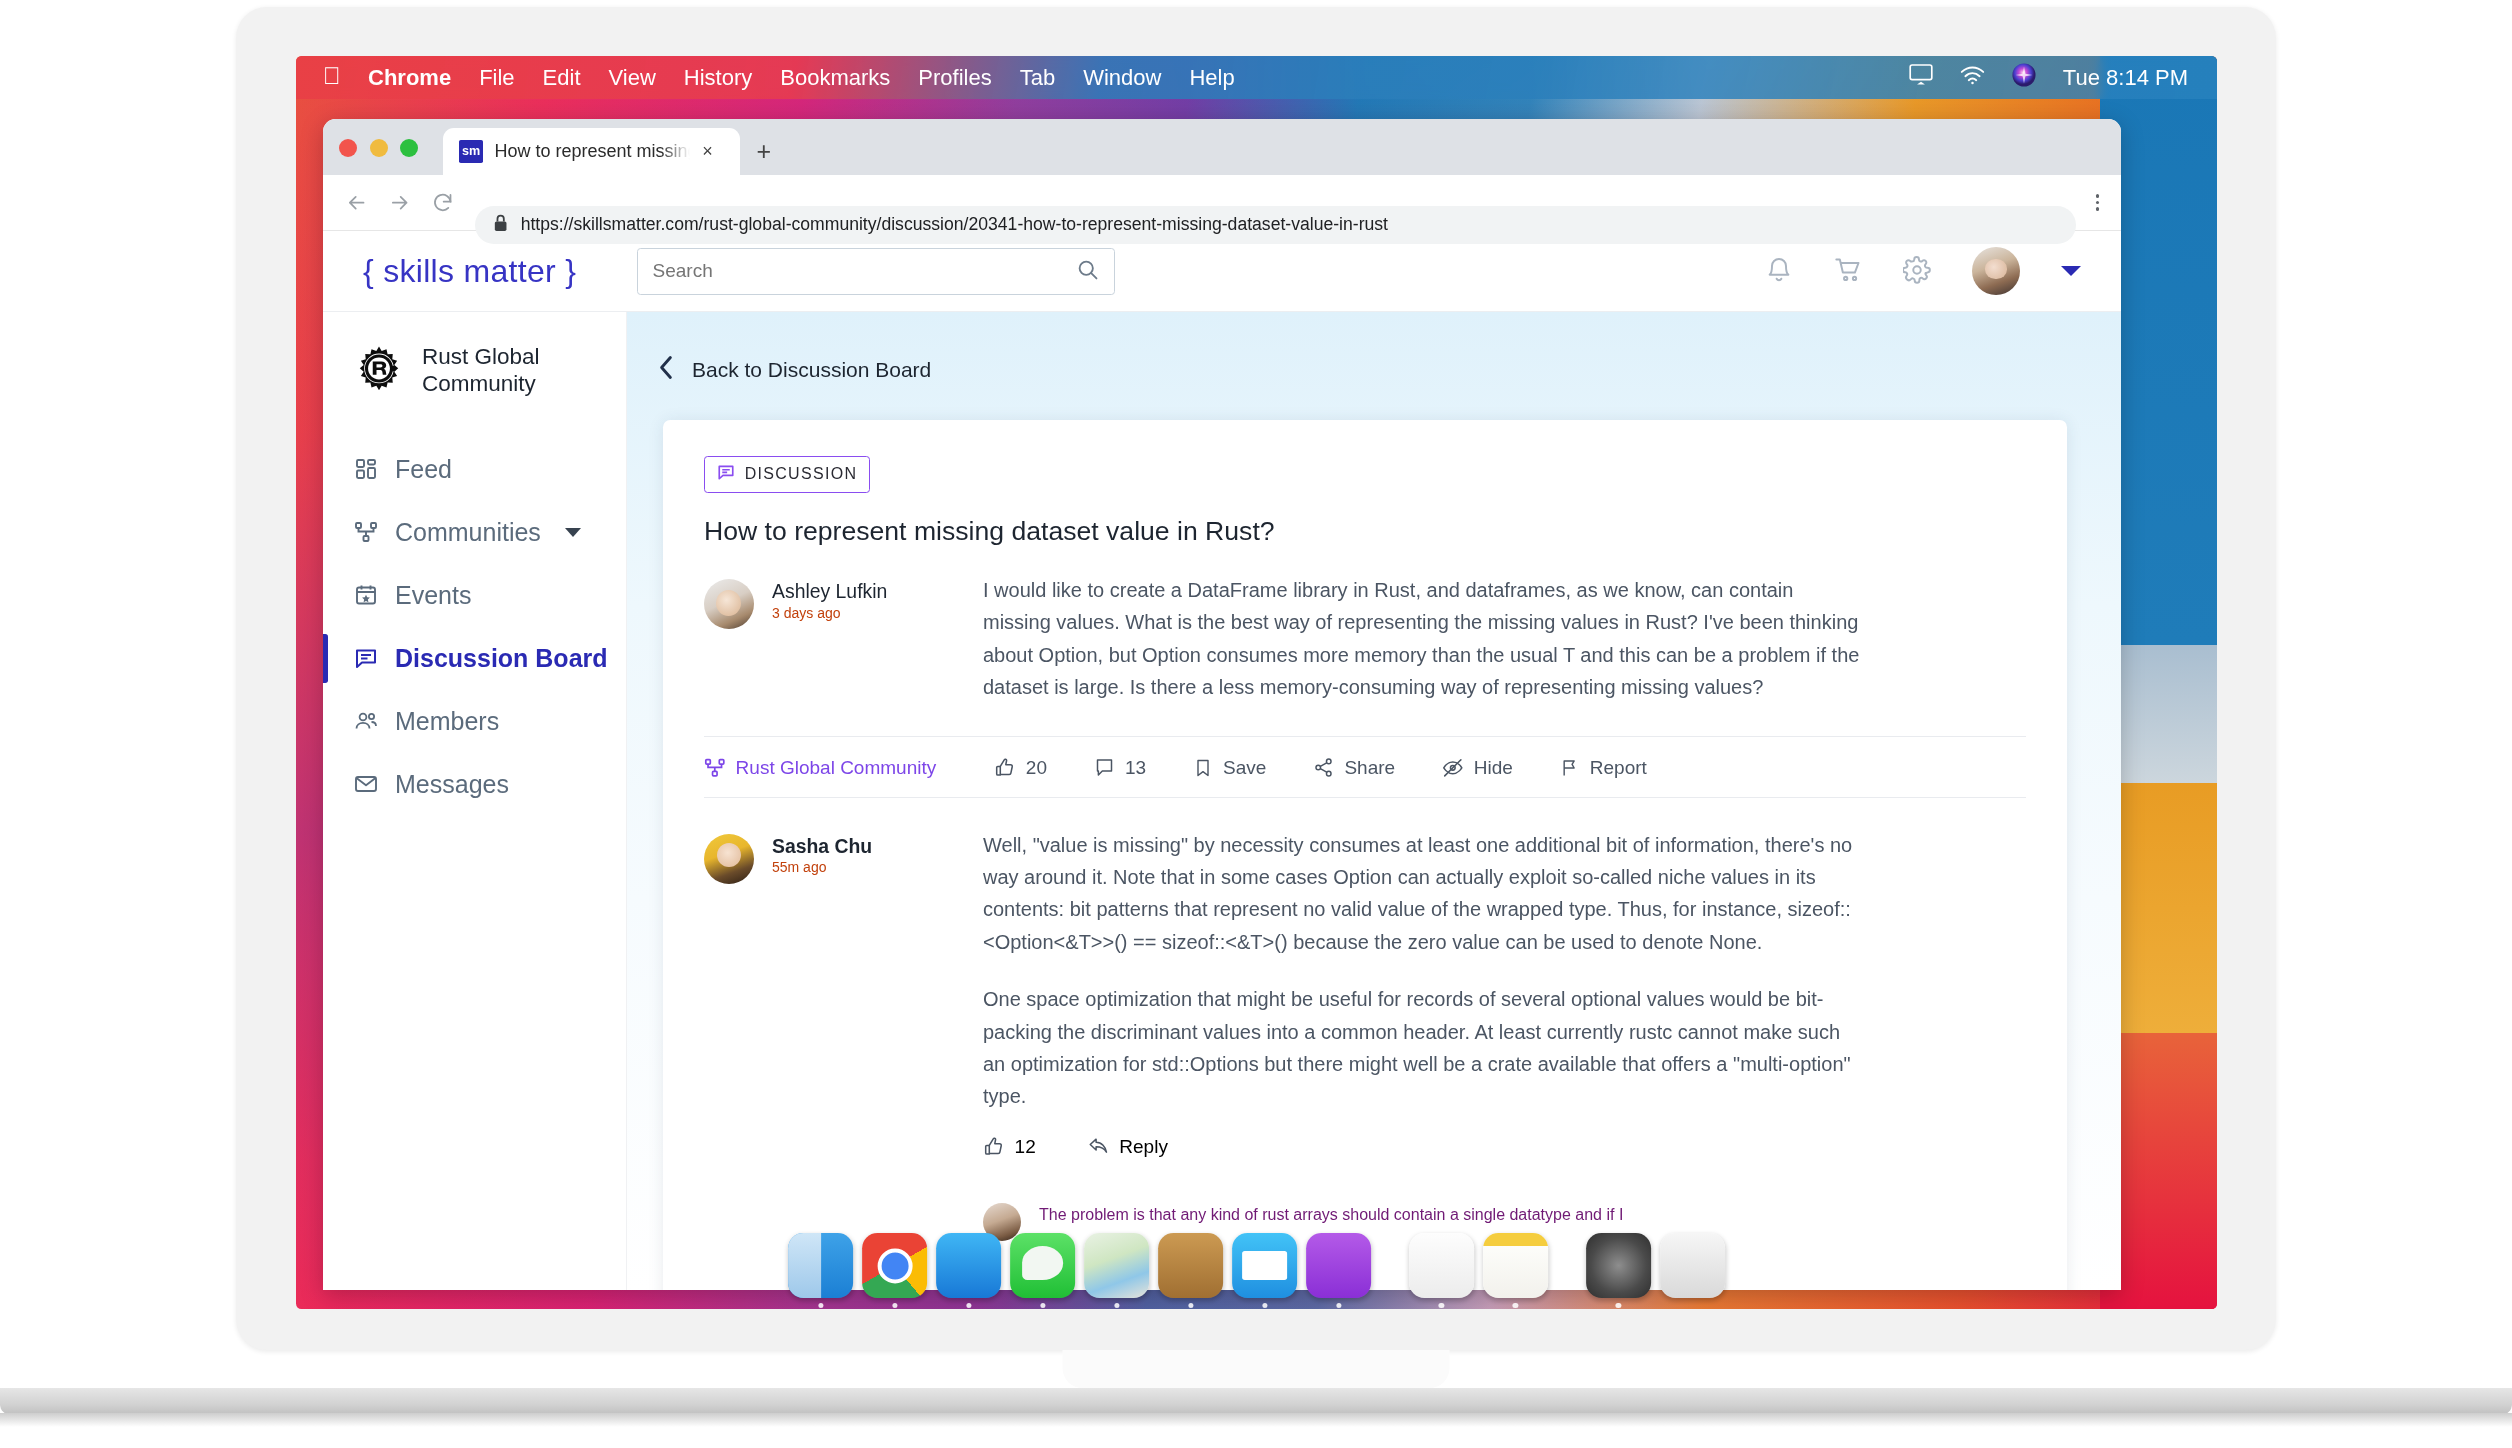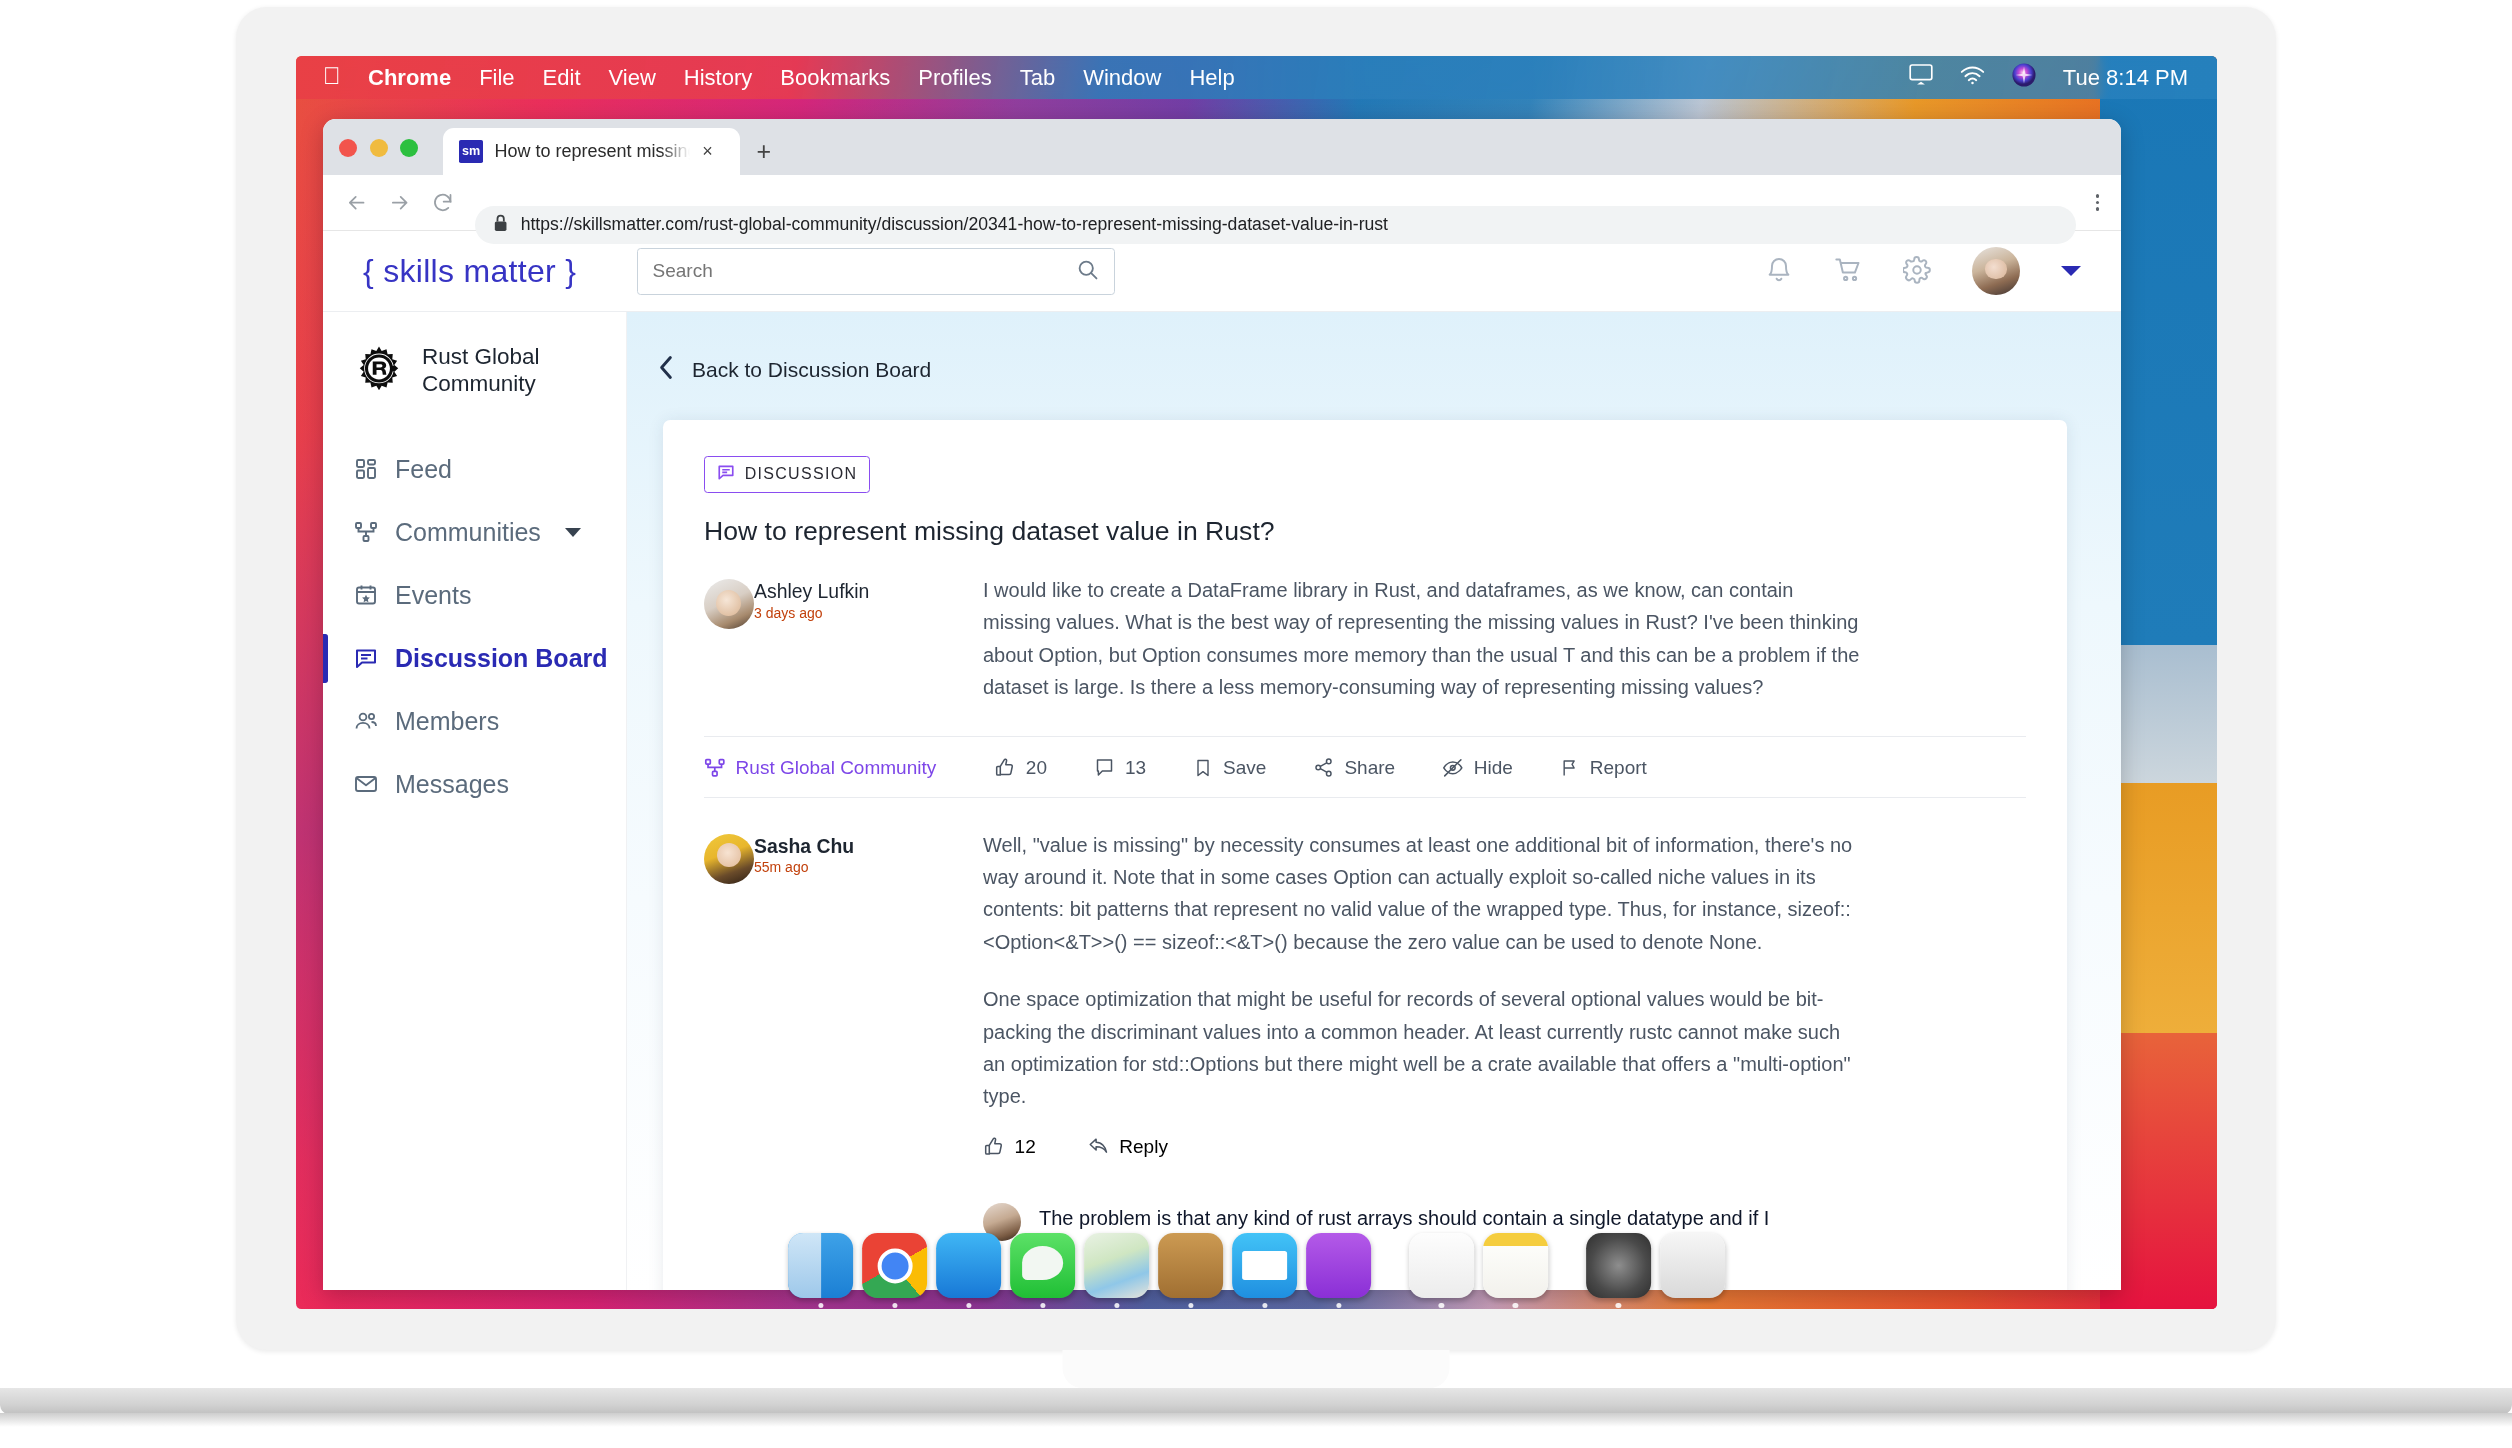--- a/index.html
+++ b/index.html
@@ -261,21 +261,21 @@
     display: inline-flex; align-items: center; gap: 10px;
     border: 0.9px solid #8a4df0; border-radius: 3.6px;
     padding: 6.3px 11.7px; font-size: 16px; letter-spacing: 1.3px;
     color: #2b2b33; font-weight: 500;
   }
   #badge .badge-icon { color: #8a4df0; display:block; }
   #post-title {
     font-size: 26.6px; color: #1d2530; margin: 23.4px 0 27px 0; font-weight: 400;
   }
   .post-row { display: flex; gap: 0; }
-  .author-col { width: 279px; flex: 0 0 auto; display: flex; padding-top: 5.4px;}
+  .author-col { width: 279px; flex: 0 0 auto; display: flex; gap: 18px; padding-top: 5.4px;}
   .author-avatar {
     width: 50px; height: 50px; border-radius: 50%; flex: 0 0 auto;
     overflow: hidden; position: relative;
   }
   .av-ashley { background: linear-gradient(155deg,#ececec 0%,#d8cec4 45%,#a78a6d 75%,#47372c 100%); }
   .av-ashley::after {
     content:""; position:absolute; left:24%; top:22%; width:50%; height:52%;
     border-radius:50%; background: radial-gradient(circle at 42% 38%, #f6e6d7, #d9b391);
   }
   .av-sasha { background: linear-gradient(160deg,#f0c93c 0%,#e8b62c 40%,#6a4b2a 72%,#2a1d14 100%); }
@@ -304,21 +304,21 @@
   }
   .action svg { display:block; }
   .action.community { color: #7d46e8; font-weight: 500; margin-right: 58px; }
   .action.community svg { color: #7d46e8; }
 
   .reply-block { padding-top: 31px; }
   .reply-actions { display: flex; align-items: center; gap: 52px; margin-top: 23.4px; }
   .reply-action { display: flex; align-items: center; gap: 10px; font-size: 19px; color: #000000; }
   .nested-reply { display: flex; gap: 18px; margin-top: 45px; align-items: flex-start; }
   .nested-avatar { width: 38px; height: 38px; border-radius: 50%; flex:0 0 auto; overflow:hidden; }
-  .nested-text { font-size: 20px; color: #0f172a; line-height:1.5; }
+  .nested-text { font-size: 16px; color: #701a75; line-height:1.5; }
 
   
   #dock {
     position: absolute; left: 50%; transform: translateX(-50%);
     bottom: 10.8px; height: 83px;
     display: flex; align-items: flex-end; gap: 9px;
     padding: 0 12.6px; z-index: 30;
   }
   .dock-icon {
     width: 65px; height: 65px; border-radius: 15.3px;

